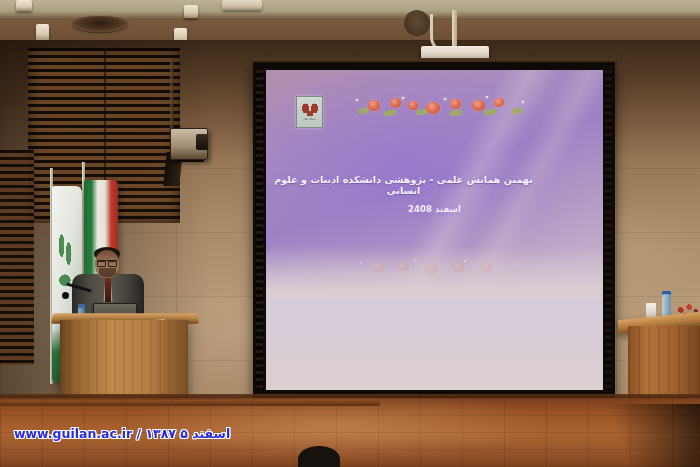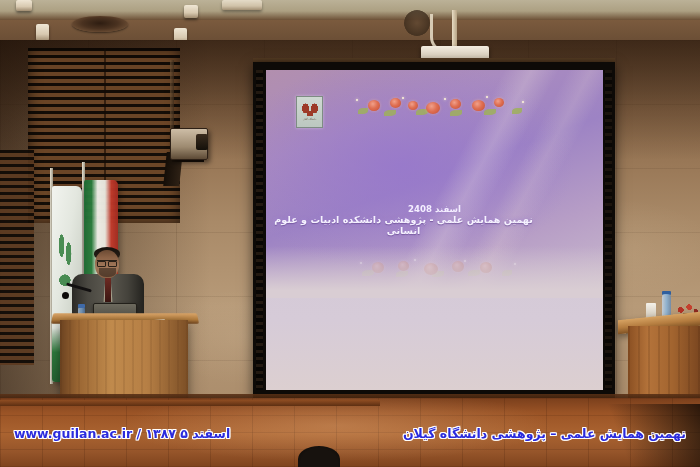--- a/index.html
+++ b/index.html
@@ -230,21 +230,20 @@
   .floral.faded{opacity:.45;filter:saturate(.55) brightness(1.12);}
 
   
   .slide-title{
     position:absolute;left:0;top:104px;width:275px;text-align:center;
     direction:rtl;
     font-family:"DejaVu Sans", sans-serif;
     font-size:9.6px;font-weight:700;color:#f6f2ff;
     text-shadow:0 0 4px rgba(160,130,210,.9),0 1px 1px rgba(70,40,110,.55);
     letter-spacing:.1px;
-    margin-top:40px;
   }
   .slide-date{
     position:absolute;left:0;top:134px;width:337px;text-align:center;
     direction:rtl;
     font-family:"DejaVu Sans", sans-serif;
     font-size:8.6px;font-weight:700;color:#f4eeff;
     text-shadow:0 0 4px rgba(160,130,210,.85);
   }
 
   
@@ -604,15 +603,14 @@
   <div class="baseboard"></div>
   <div class="floor">
     <div class="floor-boards"></div>
     <div class="floor-sheen"></div>
   </div>
   <div class="stage-edge"></div>
   <div class="audience-head"></div>
   <div class="dark-corner"></div>
 
   <div class="caption-left cap-fa">www.guilan.ac.ir / ۱۳۸۷ اسفند ۵</div>
-  <div class="caption-right cap-fa">نهمین همایش علمی – پژوهشی دانشگاه گیلان</div>
 
 </div>
 
 </body></html>

